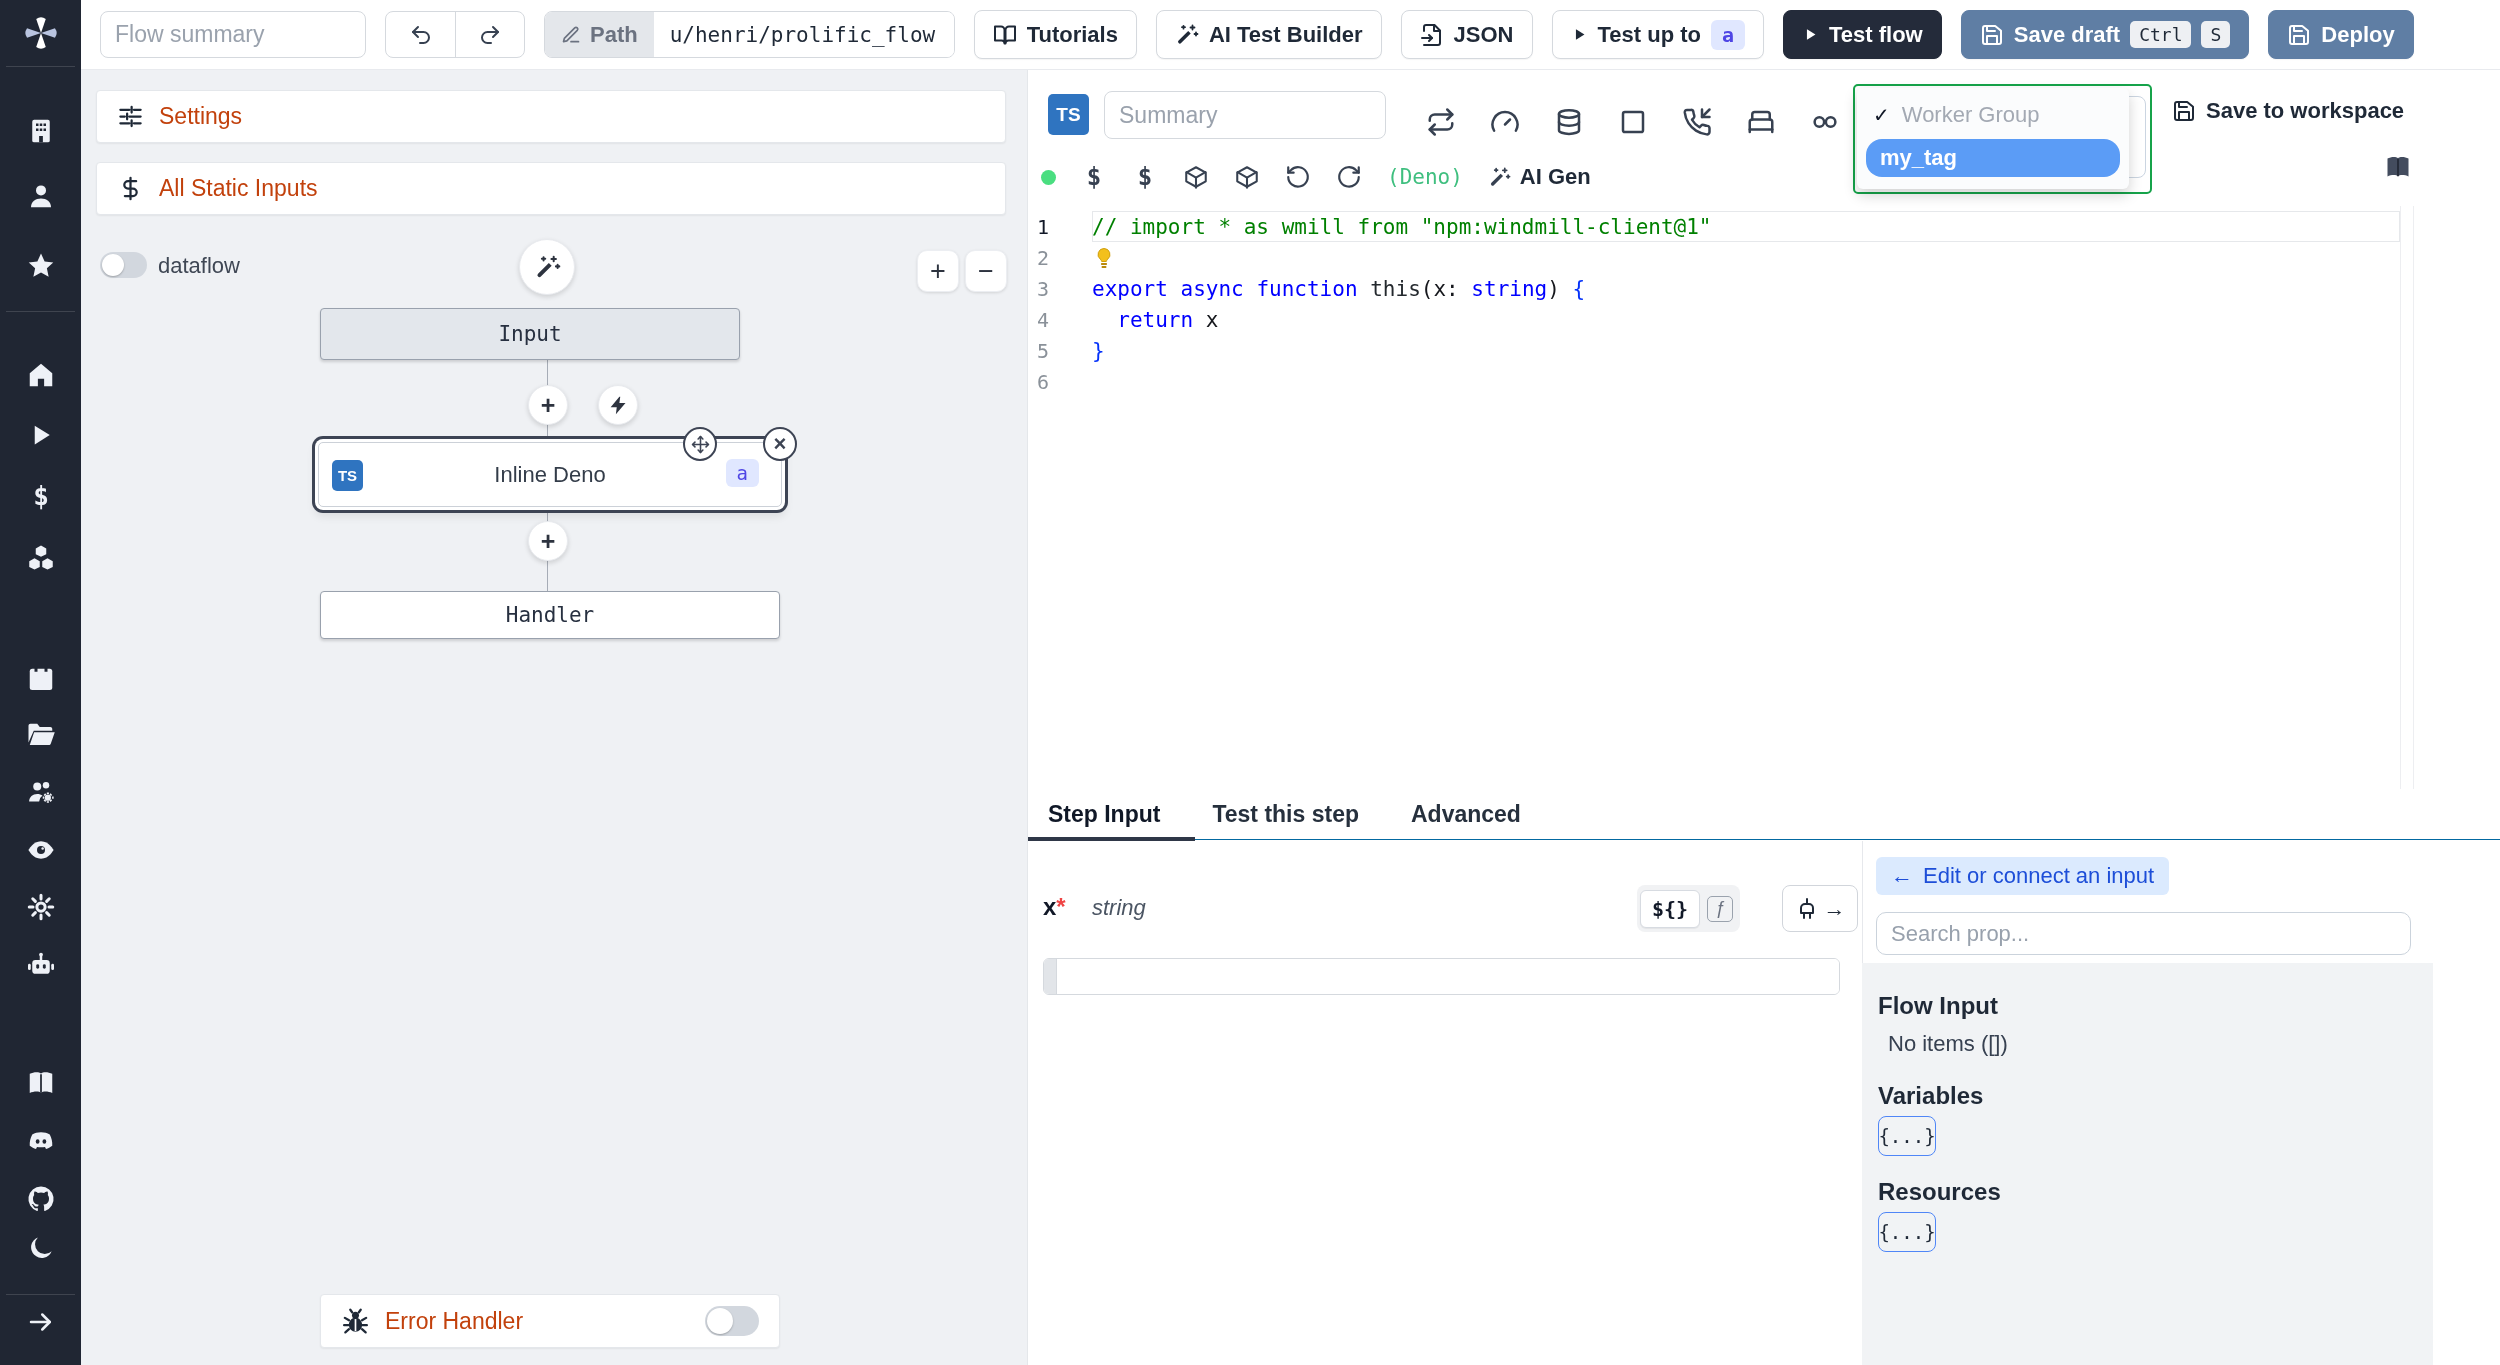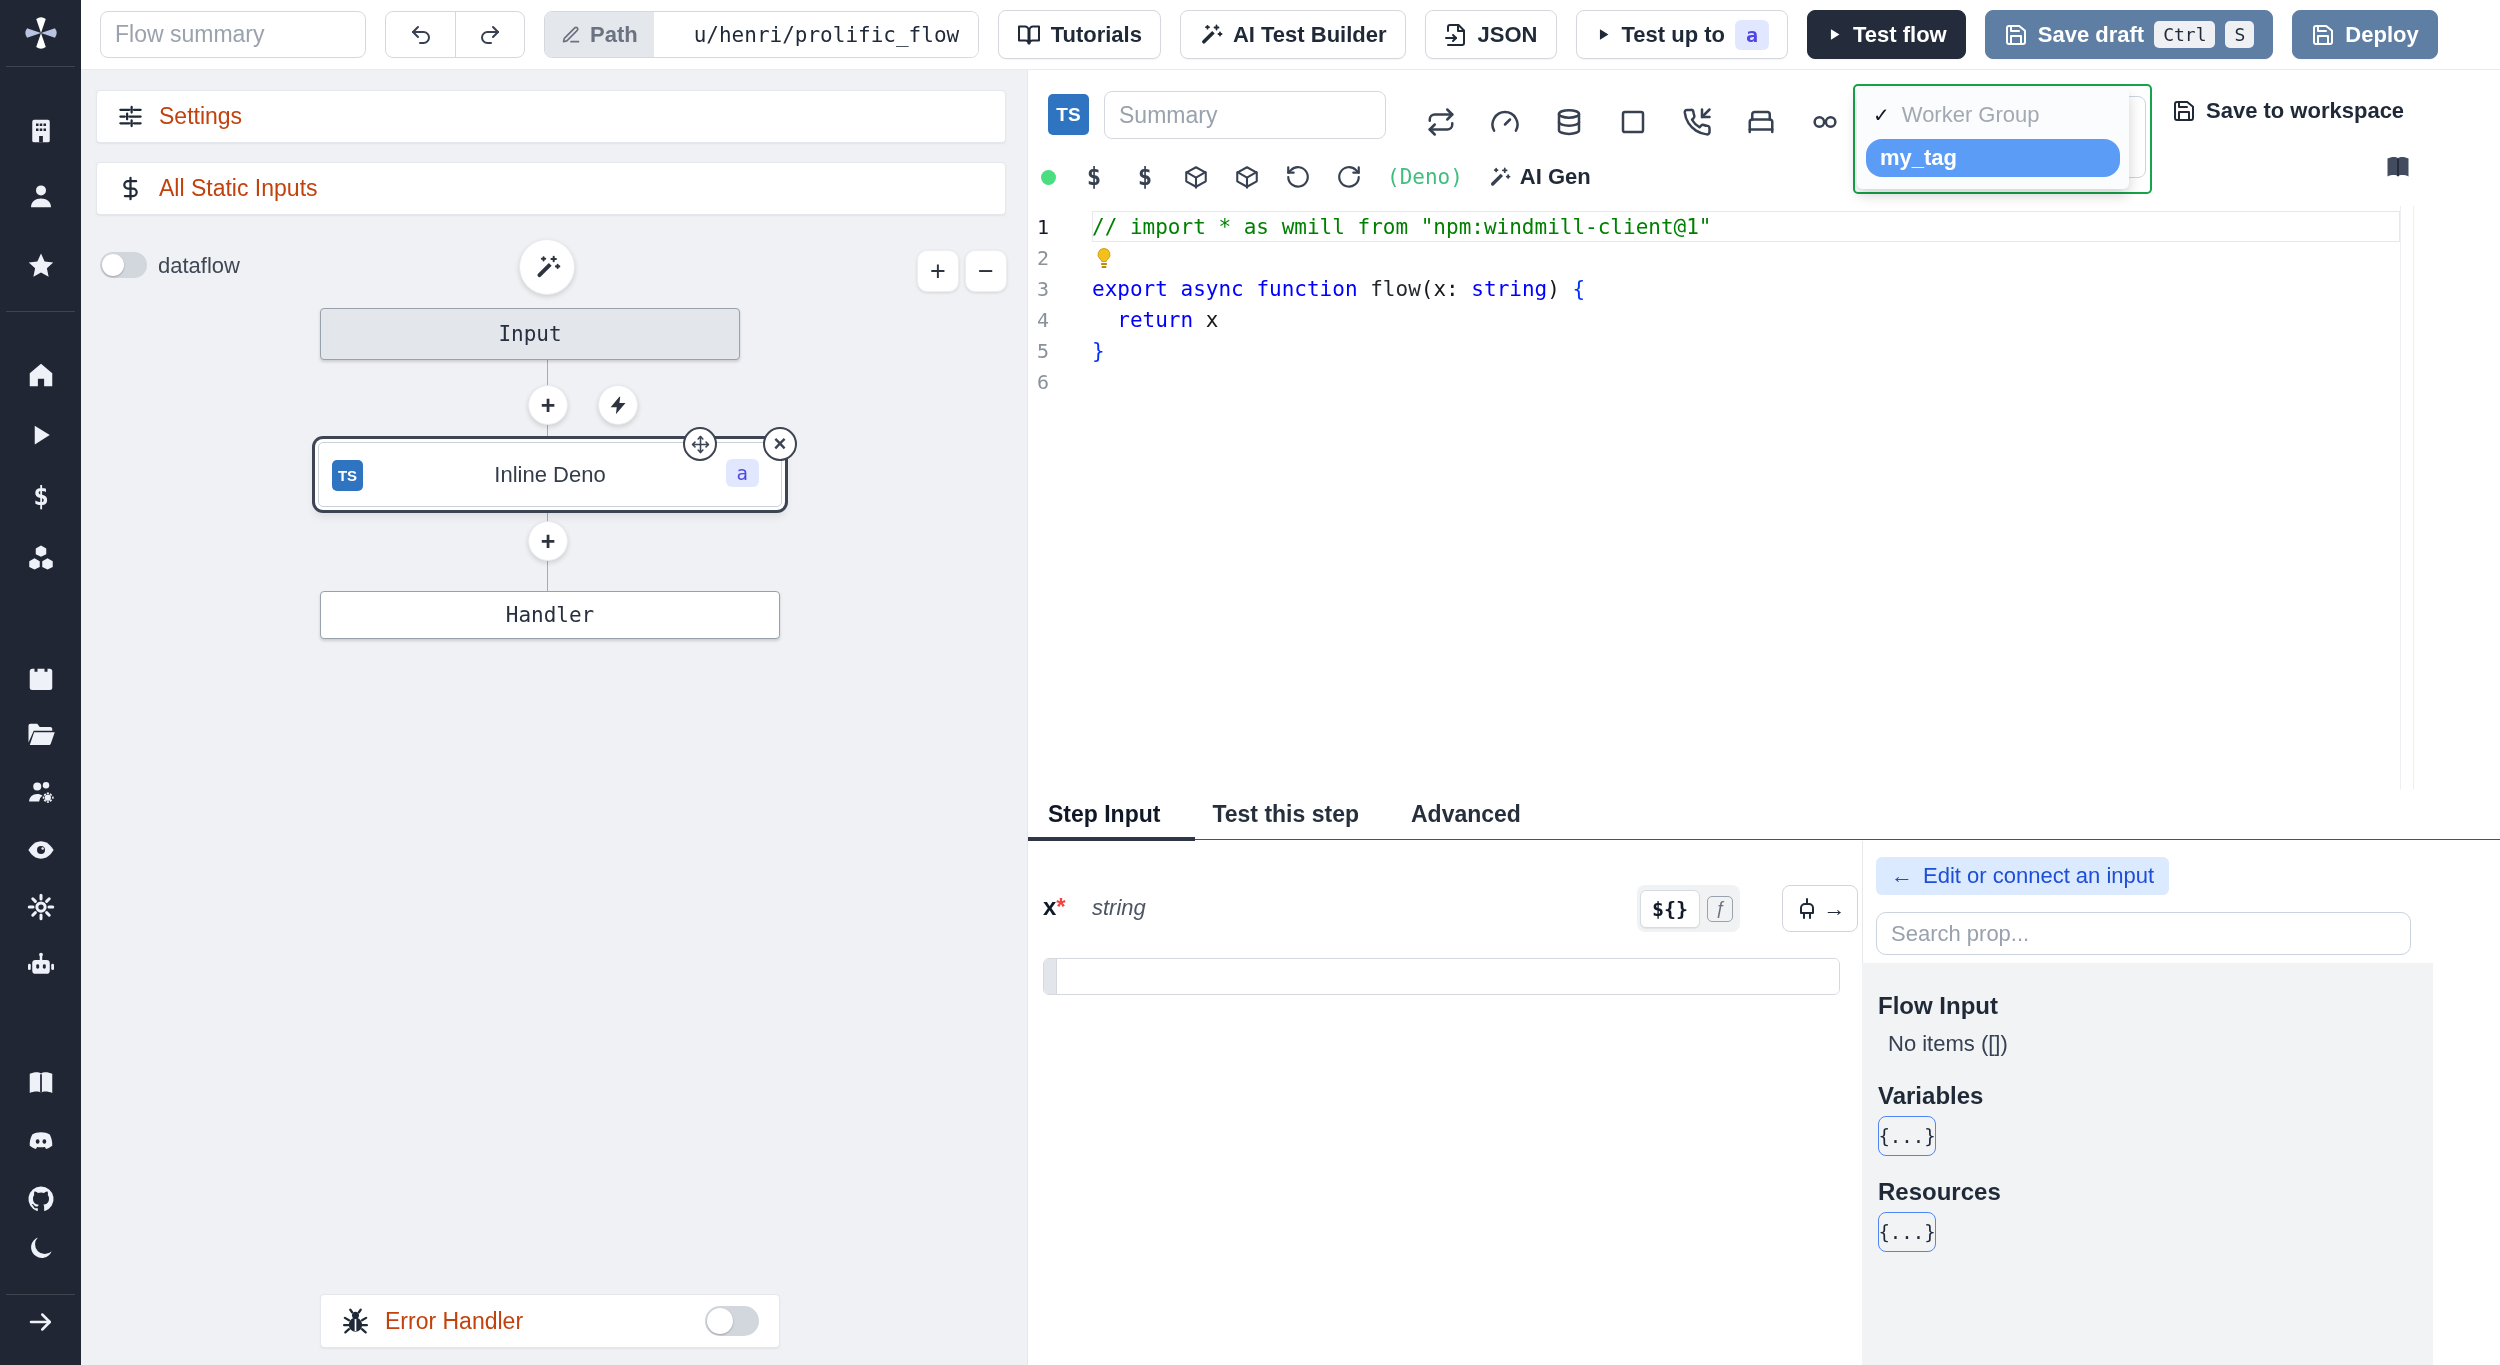--- a/index.html
+++ b/index.html
@@ -1,21 +1,21 @@
 <!DOCTYPE html>
 <html style="--c-sidebar: #202633; --c-accent: #2f74c0; --c-green: #16a34a; --c-status: #4ade80; --c-runtime: #3fbf7f; --c-slate: #5f7ea4; --c-dark: #242b3a; --c-selblue: #5b9cf6; --c-indigo-bg: #e0e7ff; --c-indigo: #4f46e5; --c-link: #1d4ed8;"><head>
 <meta charset="utf-8">
 <style>
   * { box-sizing: border-box; margin:0; padding:0; }
   html,body { background:#fff; }
   #app {
     position:relative; width:2500px; height:1365px; overflow:hidden;
     font-family:"Liberation Sans", sans-serif; background:#fff; color:#1f2937;
   }
-  .mono { font-family:"DejaVu Sans Mono", monospace;margin-left:24px; }
+  .mono { font-family:"DejaVu Sans Mono", monospace; }
   svg { display:block; }
   .ic { display:inline-flex; align-items:center; justify-content:center; }
   .ic svg { width:100%; height:100%; }
 
   
   #sidebar { position:absolute; left:0; top:0; width:81px; height:1365px; background:var(--c-sidebar,#202633); }
   #logo { position:absolute; left:19px; top:11px; width:44px; height:44px; }
   .sb-icon { position:absolute; left:26px; width:30px; height:30px; color:#eef1f7; cursor:pointer; }
   .sb-div { position:absolute; left:6px; width:69px; height:1px; background:rgba(255,255,255,.14); }
   .sb-icon .gl { font:700 26px "DejaVu Sans Mono",monospace; color:#eef1f7; }
@@ -656,21 +656,21 @@
       </div>
       <div class="cl">
         <span class="ln">2</span>
         <span class="ct"><span class="bulb ic"><svg viewBox="0 0 24 24">
               <path fill="#f3c01c" stroke="#cf9f10" stroke-width="1" d="M12 2.5a6 6 0 0 1 3.7 10.7c-.7.6-1.2 1.4-1.4 2.3H9.7c-.2-.9-.7-1.7-1.4-2.3A6 6 0 0 1 12 2.5z"></path>
               <path stroke="#b9890c" stroke-width="1.8" stroke-linecap="round" fill="none" d="M9.8 18h4.4M10.4 21h3.2"></path>
             </svg></span></span>
       </div>
       <div class="cl">
         <span class="ln">3</span>
-        <span class="ct"><span class="tk-kw">export</span><span class="tk-pl"> </span><span class="tk-kw">async</span><span class="tk-pl"> </span><span class="tk-kw">function</span><span class="tk-pl"> </span><span class="tk-fn">flow</span><span class="tk-pl">(x: </span><span class="tk-kw">string</span><span class="tk-pl">) </span><span class="tk-brace">{</span></span>
+        <span class="ct"><span class="tk-kw">export</span><span class="tk-pl"> </span><span class="tk-kw">async</span><span class="tk-pl"> </span><span class="tk-kw">function</span><span class="tk-pl"> </span><span class="tk-fn">this</span><span class="tk-pl">(x: </span><span class="tk-kw">string</span><span class="tk-pl">) </span><span class="tk-brace">{</span></span>
       </div>
       <div class="cl">
         <span class="ln">4</span>
         <span class="ct"><span class="tk-pl">  </span><span class="tk-kw">return</span><span class="tk-pl"> x</span></span>
       </div>
       <div class="cl">
         <span class="ln">5</span>
         <span class="ct"><span class="tk-brace">}</span></span>
       </div>
       <div class="cl">

